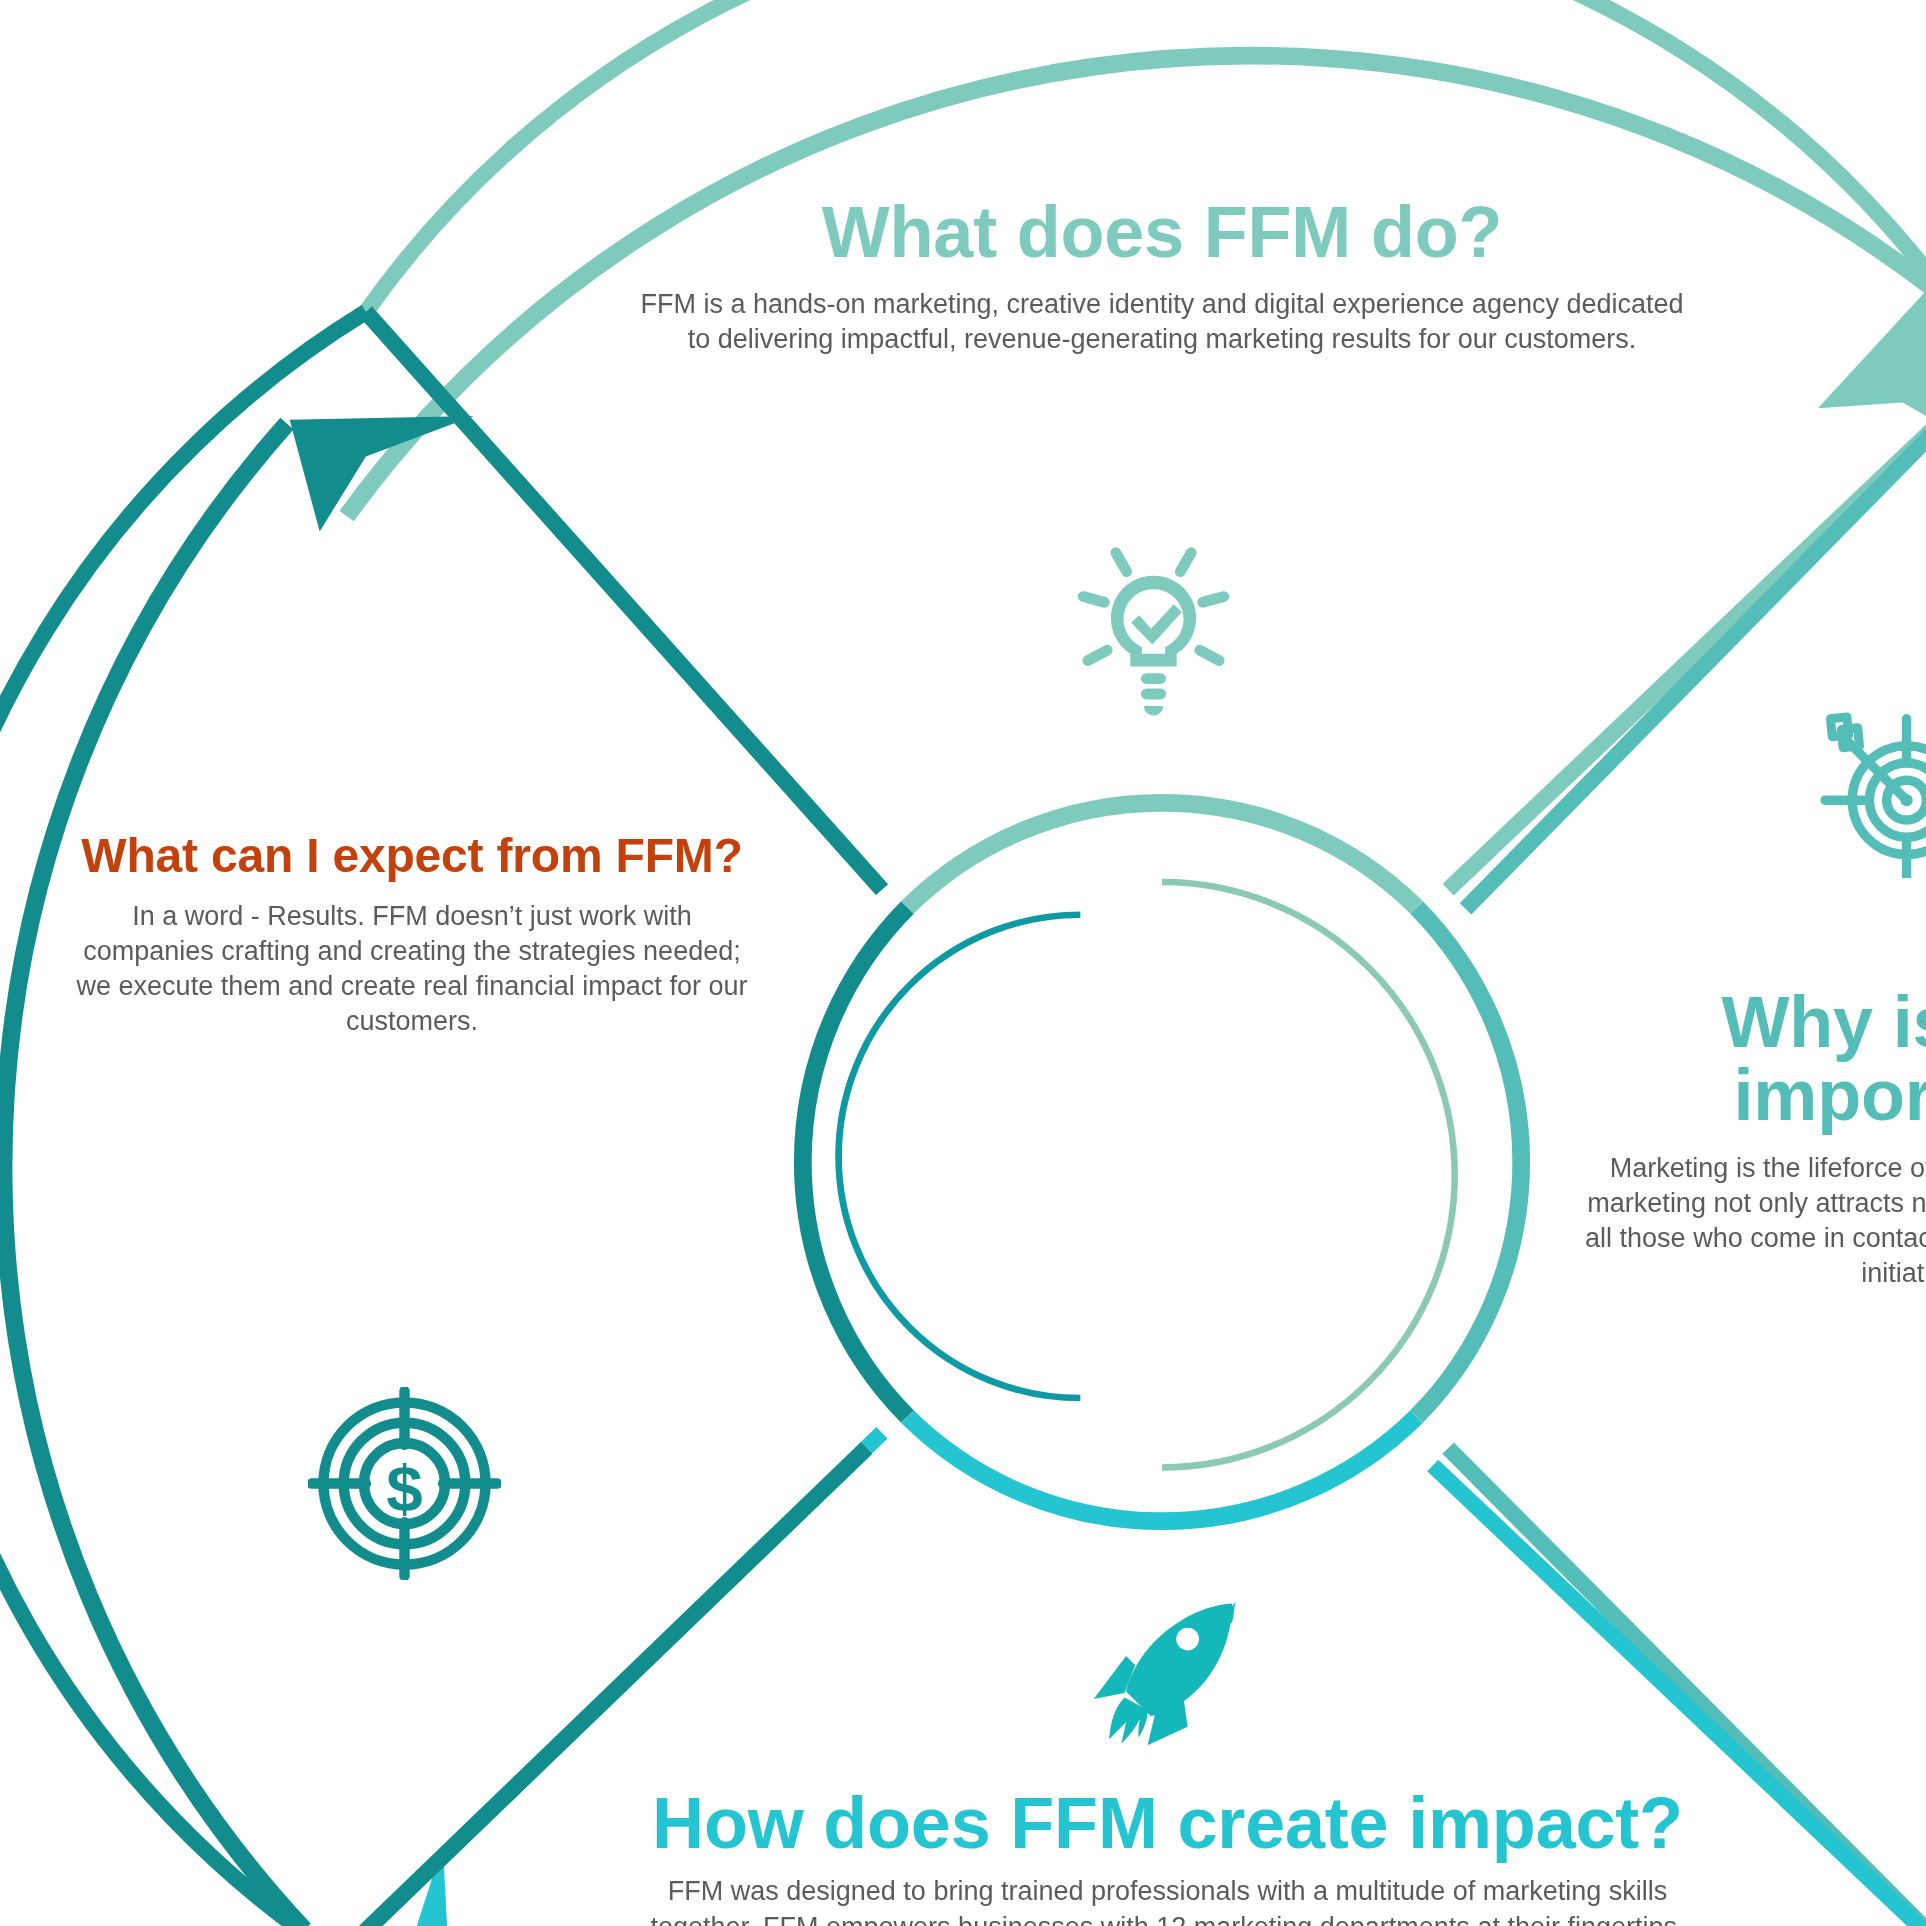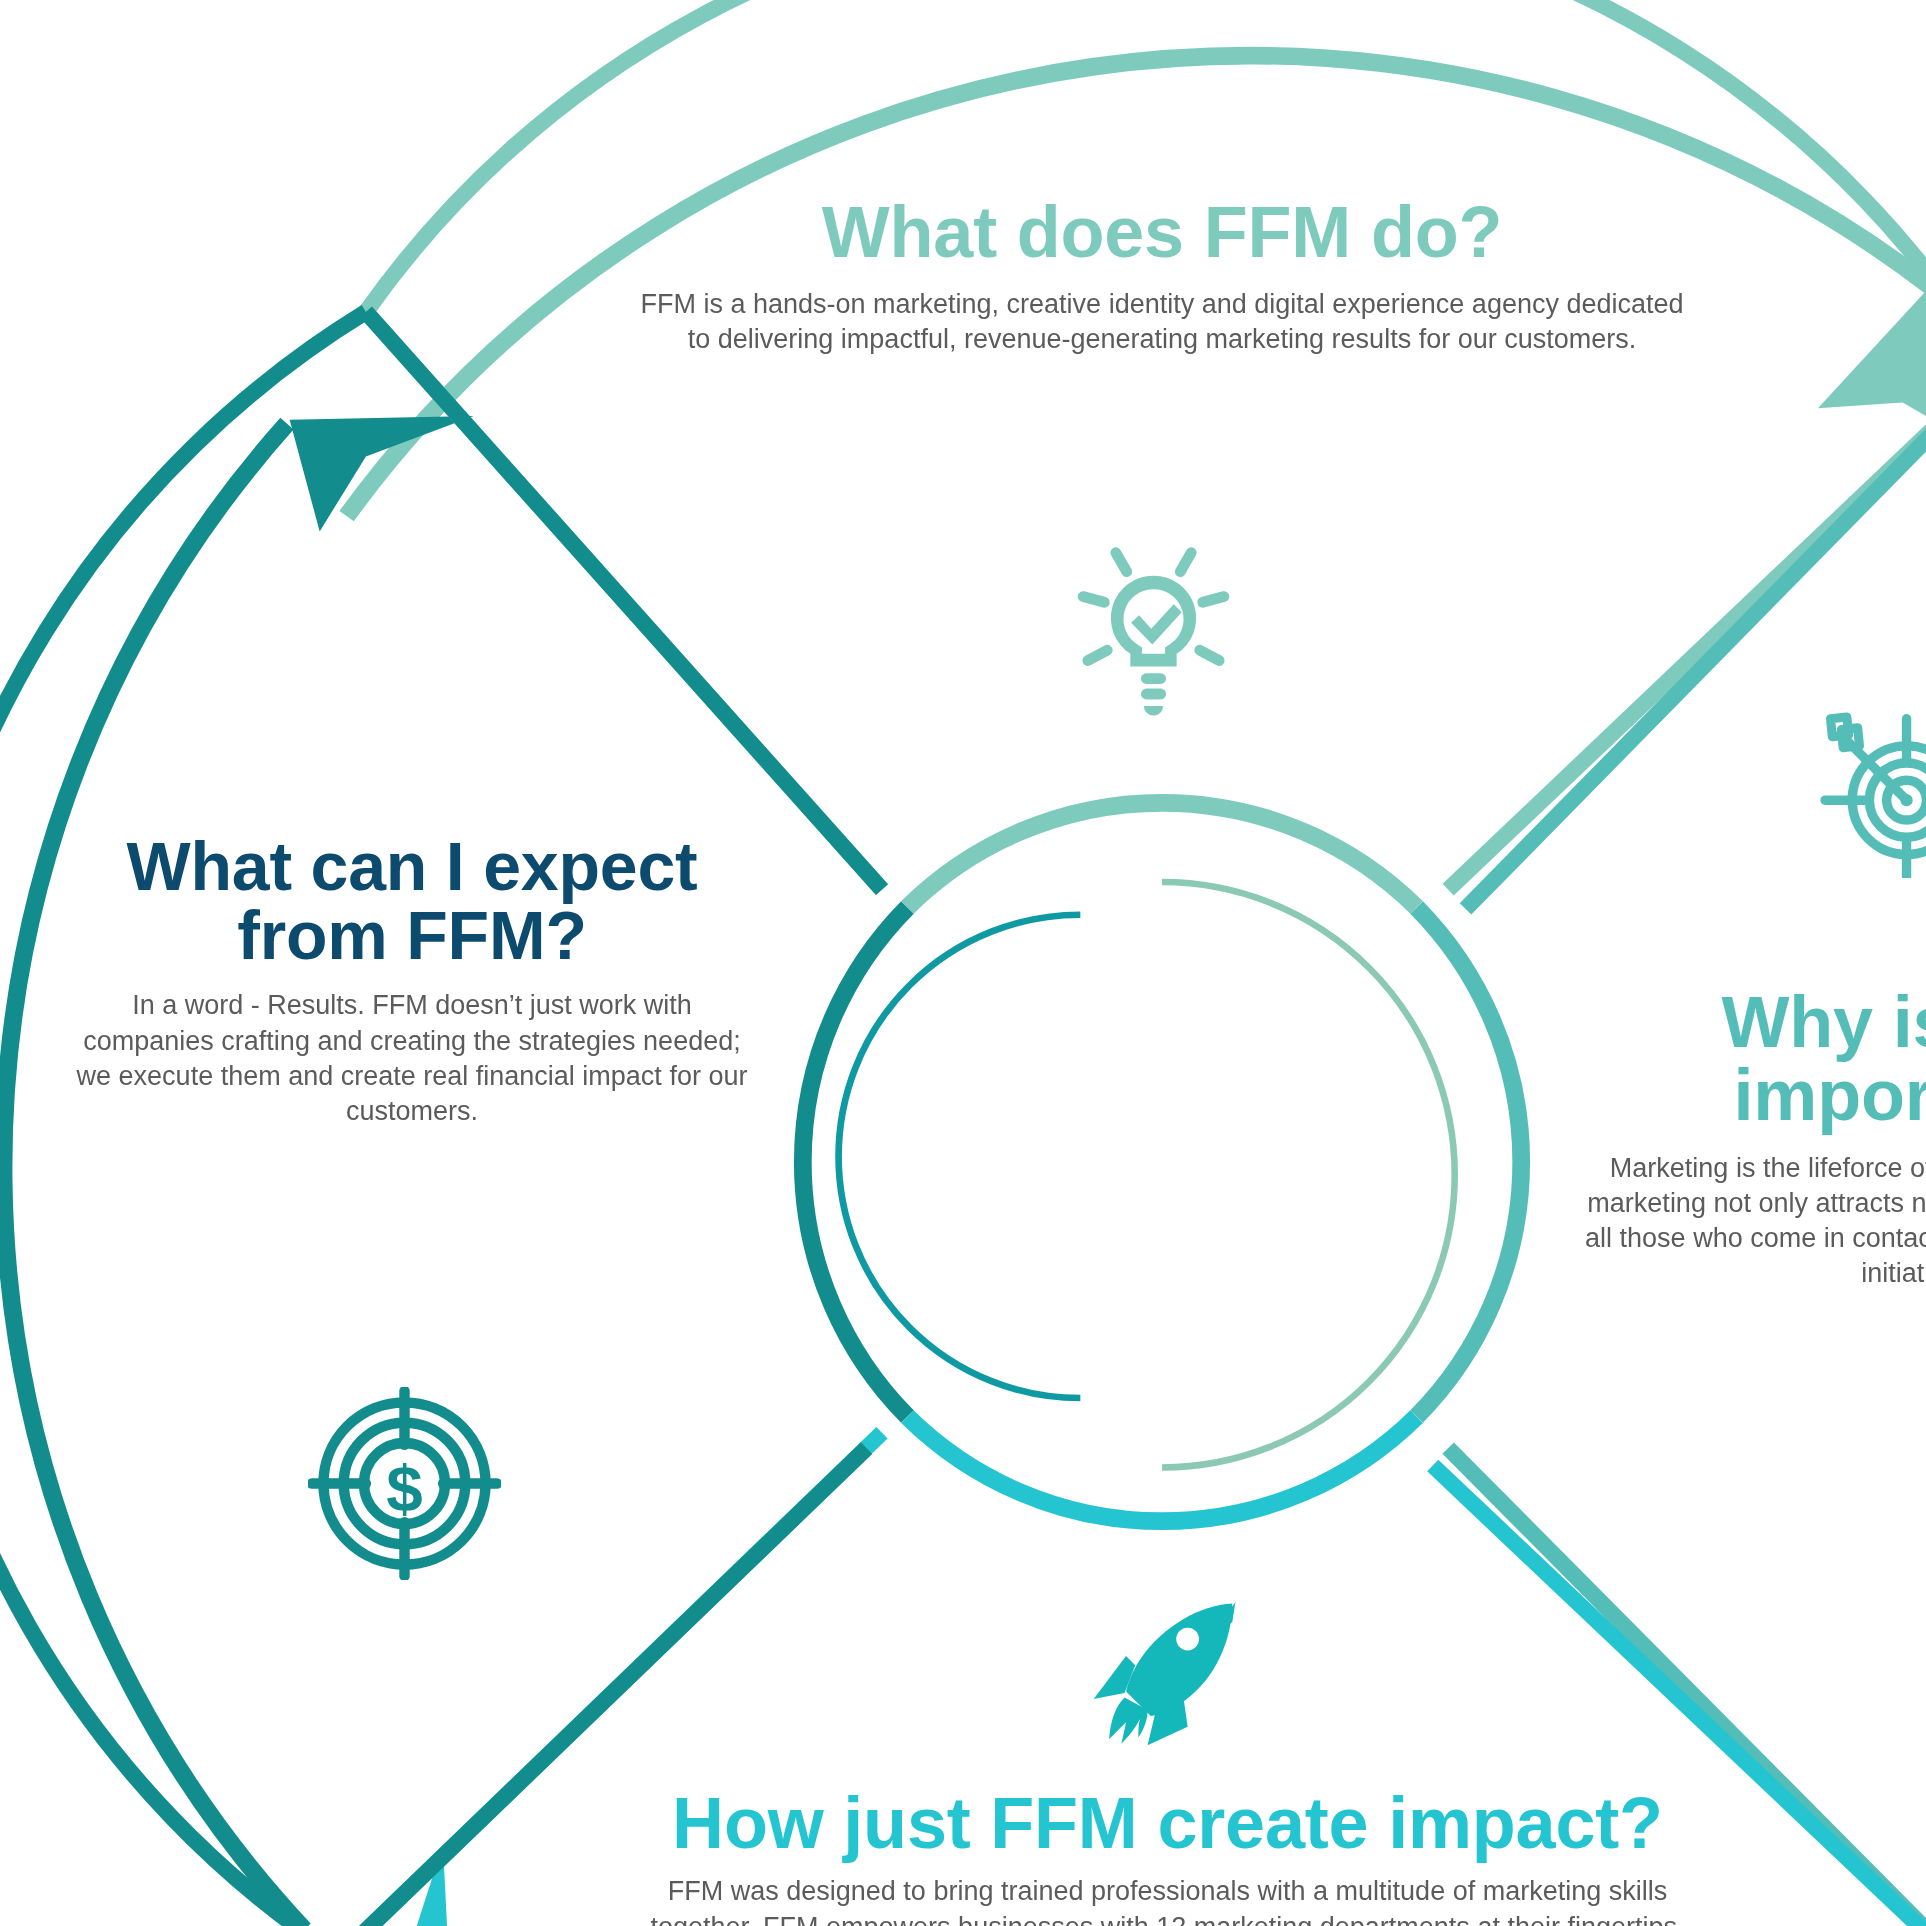--- a/index.html
+++ b/index.html
@@ -21,21 +21,21 @@
   #q-right .qtitle{font-size:72px;color:#55bdb7;margin:0 0 17.7px 0;}
   #q-right .qbody{width:690px;margin:0 auto;}
 
   
   #q-bottom{left:601px;top:1787px;width:1133px;}
   #q-bottom .qtitle{font-size:72px;color:#25c4d1;margin:0 0 14px 0;}
   #q-bottom .qbody{width:1086px;margin:0 auto;}
 
   
   #q-left{left:46px;top:832px;width:732px;}
-  #q-left .qtitle{font-size:68px;color:#0c4a6e;margin:0 0 17.7px 0;}
+  #q-left .qtitle{font-size:48px;color:#c2410c;margin:0 0 17.7px 0;}
   #q-left .qbody{width:678px;margin:10px auto;}
 
   .icon-wrap{position:absolute;}
   #icon-bulb{left:1057px;top:539px;width:193px;height:193px;}
   #icon-target{left:1807px;top:697px;width:181px;height:181px;}
   #icon-money{left:308px;top:1387px;width:193px;height:193px;}
   #icon-rocket{left:1086px;top:1599px;width:154px;height:154px;}
 </style>
 </head>
 <body>
@@ -108,21 +108,21 @@
     <div class="qtitle">What does FFM do?</div>
     <div class="qbody">FFM is a hands-on marketing, creative identity and digital experience agency dedicated to delivering impactful, revenue-generating marketing results for our customers.</div>
   </div>
 
   <div class="txt" id="q-right">
     <div class="qtitle">Why is FFM important?</div>
     <div class="qbody">Marketing is the lifeforce of all businesses. Strategic marketing not only attracts new customers; it empowers all those who come in contact with your business and its initiatives.</div>
   </div>
 
   <div class="txt" id="q-bottom">
-    <div class="qtitle">How just FFM create impact?</div>
+    <div class="qtitle">How does FFM create impact?</div>
     <div class="qbody">FFM was designed to bring trained professionals with a multitude of marketing skills together. FFM empowers businesses with 12 marketing departments at their fingertips.</div>
   </div>
 
   <div class="txt" id="q-left">
     <div class="qtitle">What can I expect from FFM?</div>
     <div class="qbody">In a word - Results. FFM doesn’t just work with companies crafting and creating the strategies needed; we execute them and create real financial impact for our customers.</div>
   </div>
 
   <div class="icon-wrap" id="icon-bulb">
     <svg viewBox="0 0 100 100" width="193" height="193" xmlns="http://www.w3.org/2000/svg">

